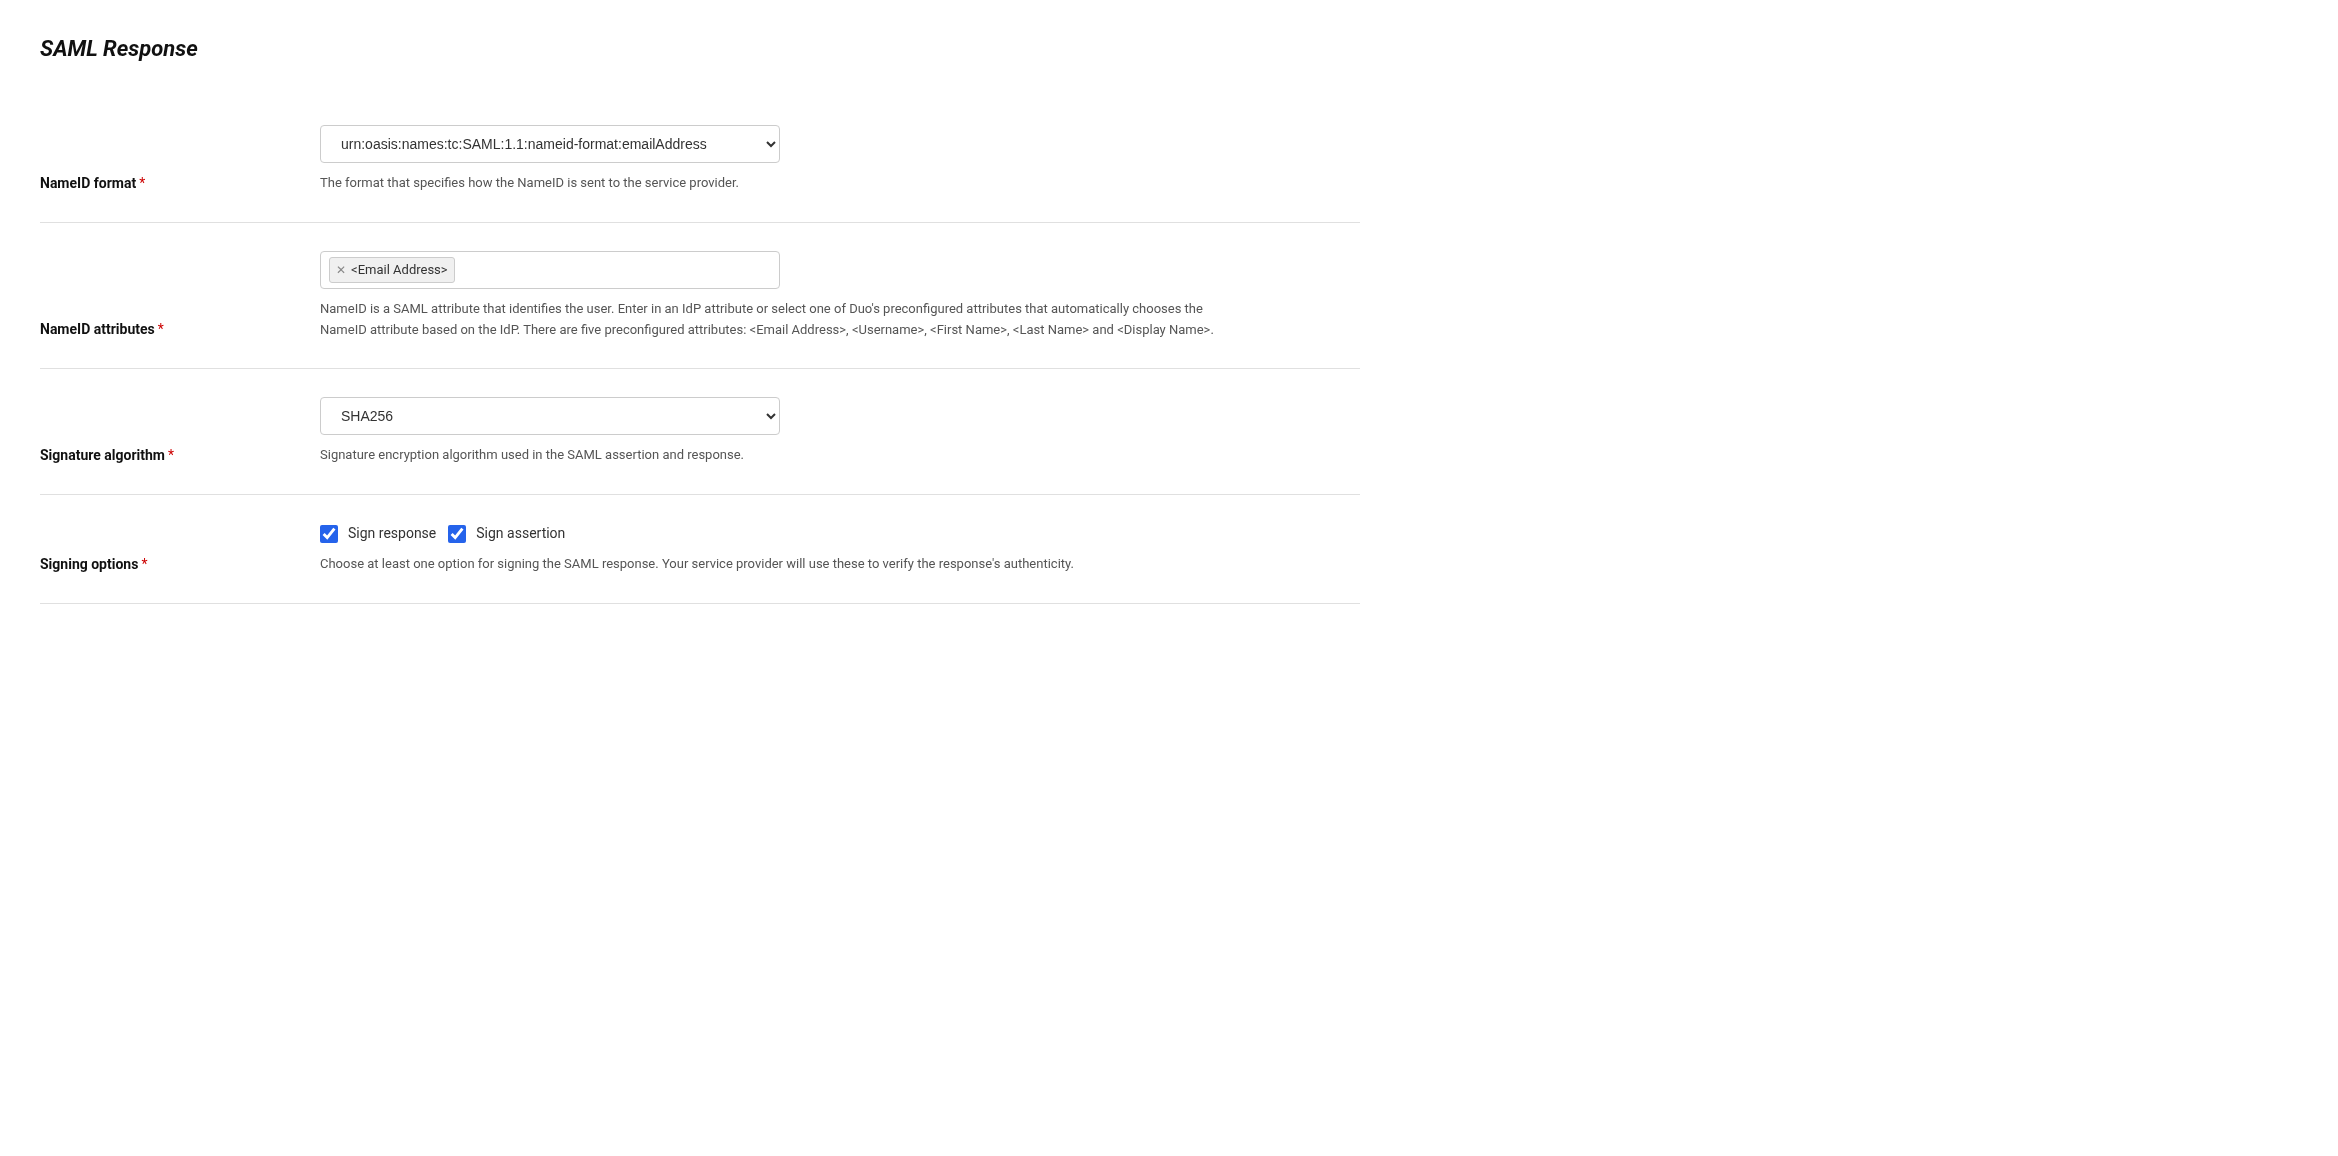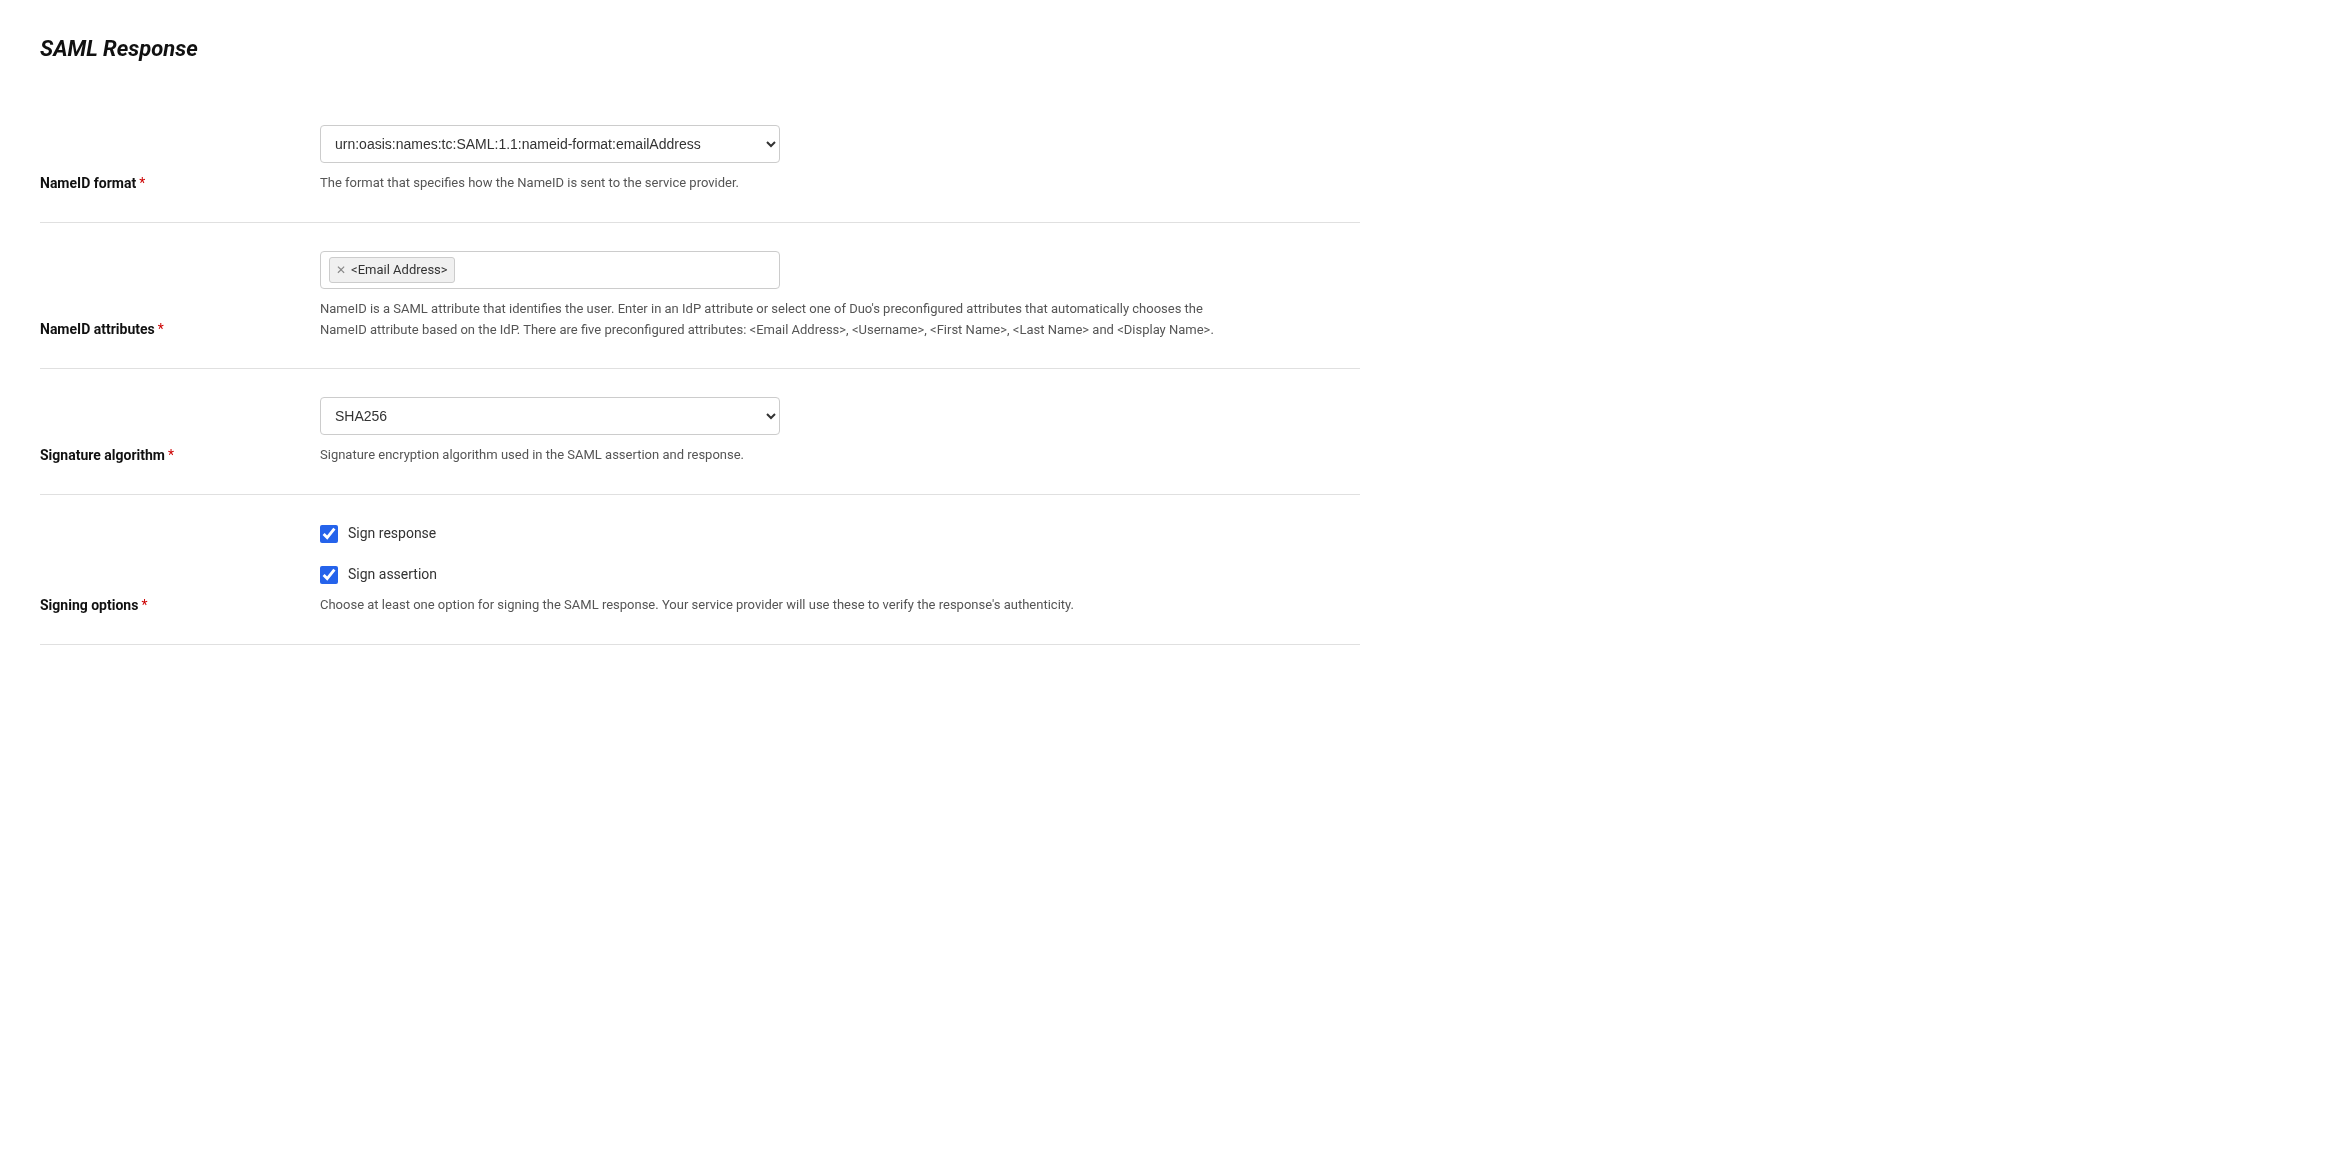--- a/index.html
+++ b/index.html
@@ -63,21 +63,21 @@
     .form-field-col {
       flex: 1;
       display: flex;
       flex-direction: column;
       gap: 10px;
     }
 
     .form-select {
       width: 460px;
       height: 38px;
-      padding: 6px 10px;
+      padding: 6px 16px;
       border: 1px solid #cccccc;
       border-radius: 4px;
       font-size: 14px;
       color: #333333;
       background: #ffffff;
       appearance: auto;
       cursor: pointer;
     }
 
     .form-help-text {
@@ -116,22 +116,22 @@
     .tag-remove {
       color: #888888;
       cursor: pointer;
       font-size: 12px;
       line-height: 1;
     }
 
     
     .checkbox-group {
       display: flex;
-      flex-direction: column;
-      gap: 20px;
+      flex-direction: row;
+      gap: 12px;
     }
 
     .checkbox-row {
       display: flex;
       align-items: center;
       gap: 10px;
     }
 
     .checkbox-input {
       width: 18px;

